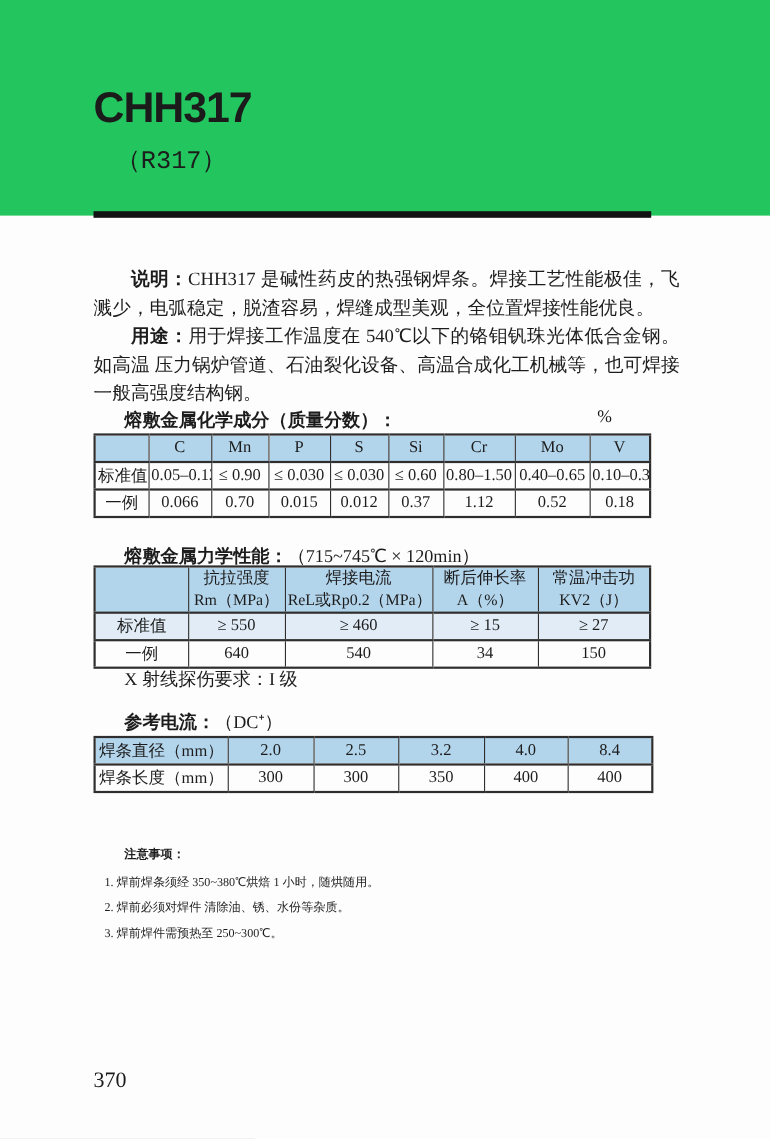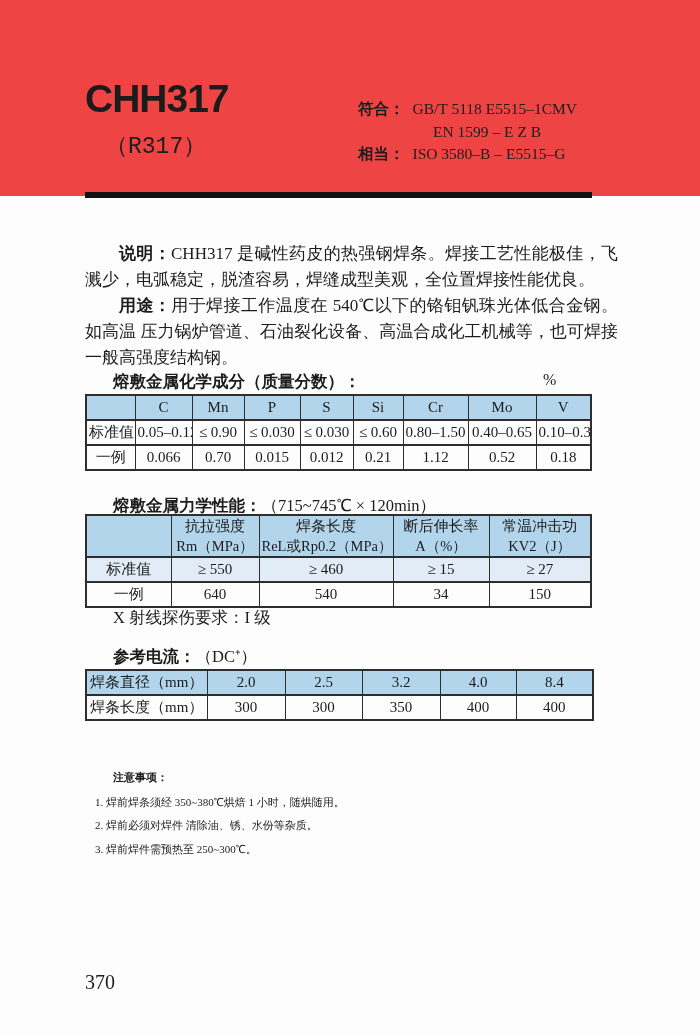--- a/index.html
+++ b/index.html
@@ -8,21 +8,21 @@
     width:700px;height:1035px;
     background:#fdfdfd;
     overflow:hidden;
     font-family:"Liberation Serif", serif;
     color:#1c1c1c;
     margin:0 auto;
   }
   
   .banner{
     position:absolute;left:0;top:0;width:700px;height:196px;
-    background:#ef4444;
+    background:#22c55e;
   }
   .brand{
     position:absolute;left:85px;top:78px;
   }
   .brand .model{
     font-family:"Liberation Sans", sans-serif;
     font-weight:800;font-size:39px;letter-spacing:-1px;
     color:#1b1b1b;line-height:1.1;
   }
   .brand .alt{
@@ -88,25 +88,20 @@
 </style>
 </head>
 <body>
 
 <div class="page">
 
   <div class="banner">
     <div class="brand">
       <div class="model">CHH317</div>
       <div class="alt">（R317）</div>
-    </div>
-    <div class="standards">
-      <div><span class="lab">符合：</span><span>GB/T 5118 E5515–1CMV</span></div>
-      <div class="indent2"><span>EN 1599 – E Z B</span></div>
-      <div><span class="lab">相当：</span><span>ISO 3580–B – E5515–G</span></div>
     </div>
   </div>
   <div class="bar"></div>
 
   <div class="intro">
     <p><span class="blabel">说明：</span><span>CHH317 是碱性药皮的热强钢焊条。焊接工艺性能极佳，飞溅少，电弧稳定，脱渣容易，焊缝成型美观，全位置焊接性能优良。</span></p>
     <p><span class="blabel">用途：</span><span>用于焊接工作温度在 540℃以下的铬钼钒珠光体低合金钢。如高温 压力锅炉管道、石油裂化设备、高温合成化工机械等，也可焊接一般高强度结构钢。</span></p>
   </div>
 
   <div class="sec-title" style="top:371px"><span class="bold">熔敷金属化学成分（质量分数）：</span></div>
@@ -146,21 +141,21 @@
       <td>0.80–1.50</td>
       <td>0.40–0.65</td>
       <td>0.10–0.35</td>
     </tr>
     <tr>
       <td>一例</td>
       <td>0.066</td>
       <td>0.70</td>
       <td>0.015</td>
       <td>0.012</td>
-      <td>0.21</td>
+      <td>0.37</td>
       <td>1.12</td>
       <td>0.52</td>
       <td>0.18</td>
     </tr>
   </tbody>
     </table>
 
   <div class="sec-title" style="top:495px"><span class="bold">熔敷金属力学性能：</span><span class="rest">（715~745℃ × 120min）</span></div>
 
   <table class="dt" style="top:514px;width:507px">
@@ -172,21 +167,21 @@
         <col style="width:102px">
     </colgroup>
     <tbody>
         <tr class="bluehead">
       <td></td>
       <td class="twoline">
             <div>抗拉强度</div>
             <div class="sym">Rm（MPa）</div>
           </td>
       <td class="twoline">
-            <div>焊条长度</div>
+            <div>焊接电流</div>
             <div class="sym">ReL或Rp0.2（MPa）</div>
           </td>
       <td class="twoline">
             <div>断后伸长率</div>
             <div class="sym">A（%）</div>
           </td>
       <td class="twoline">
             <div>常温冲击功</div>
             <div class="sym">KV2（J）</div>
           </td>

